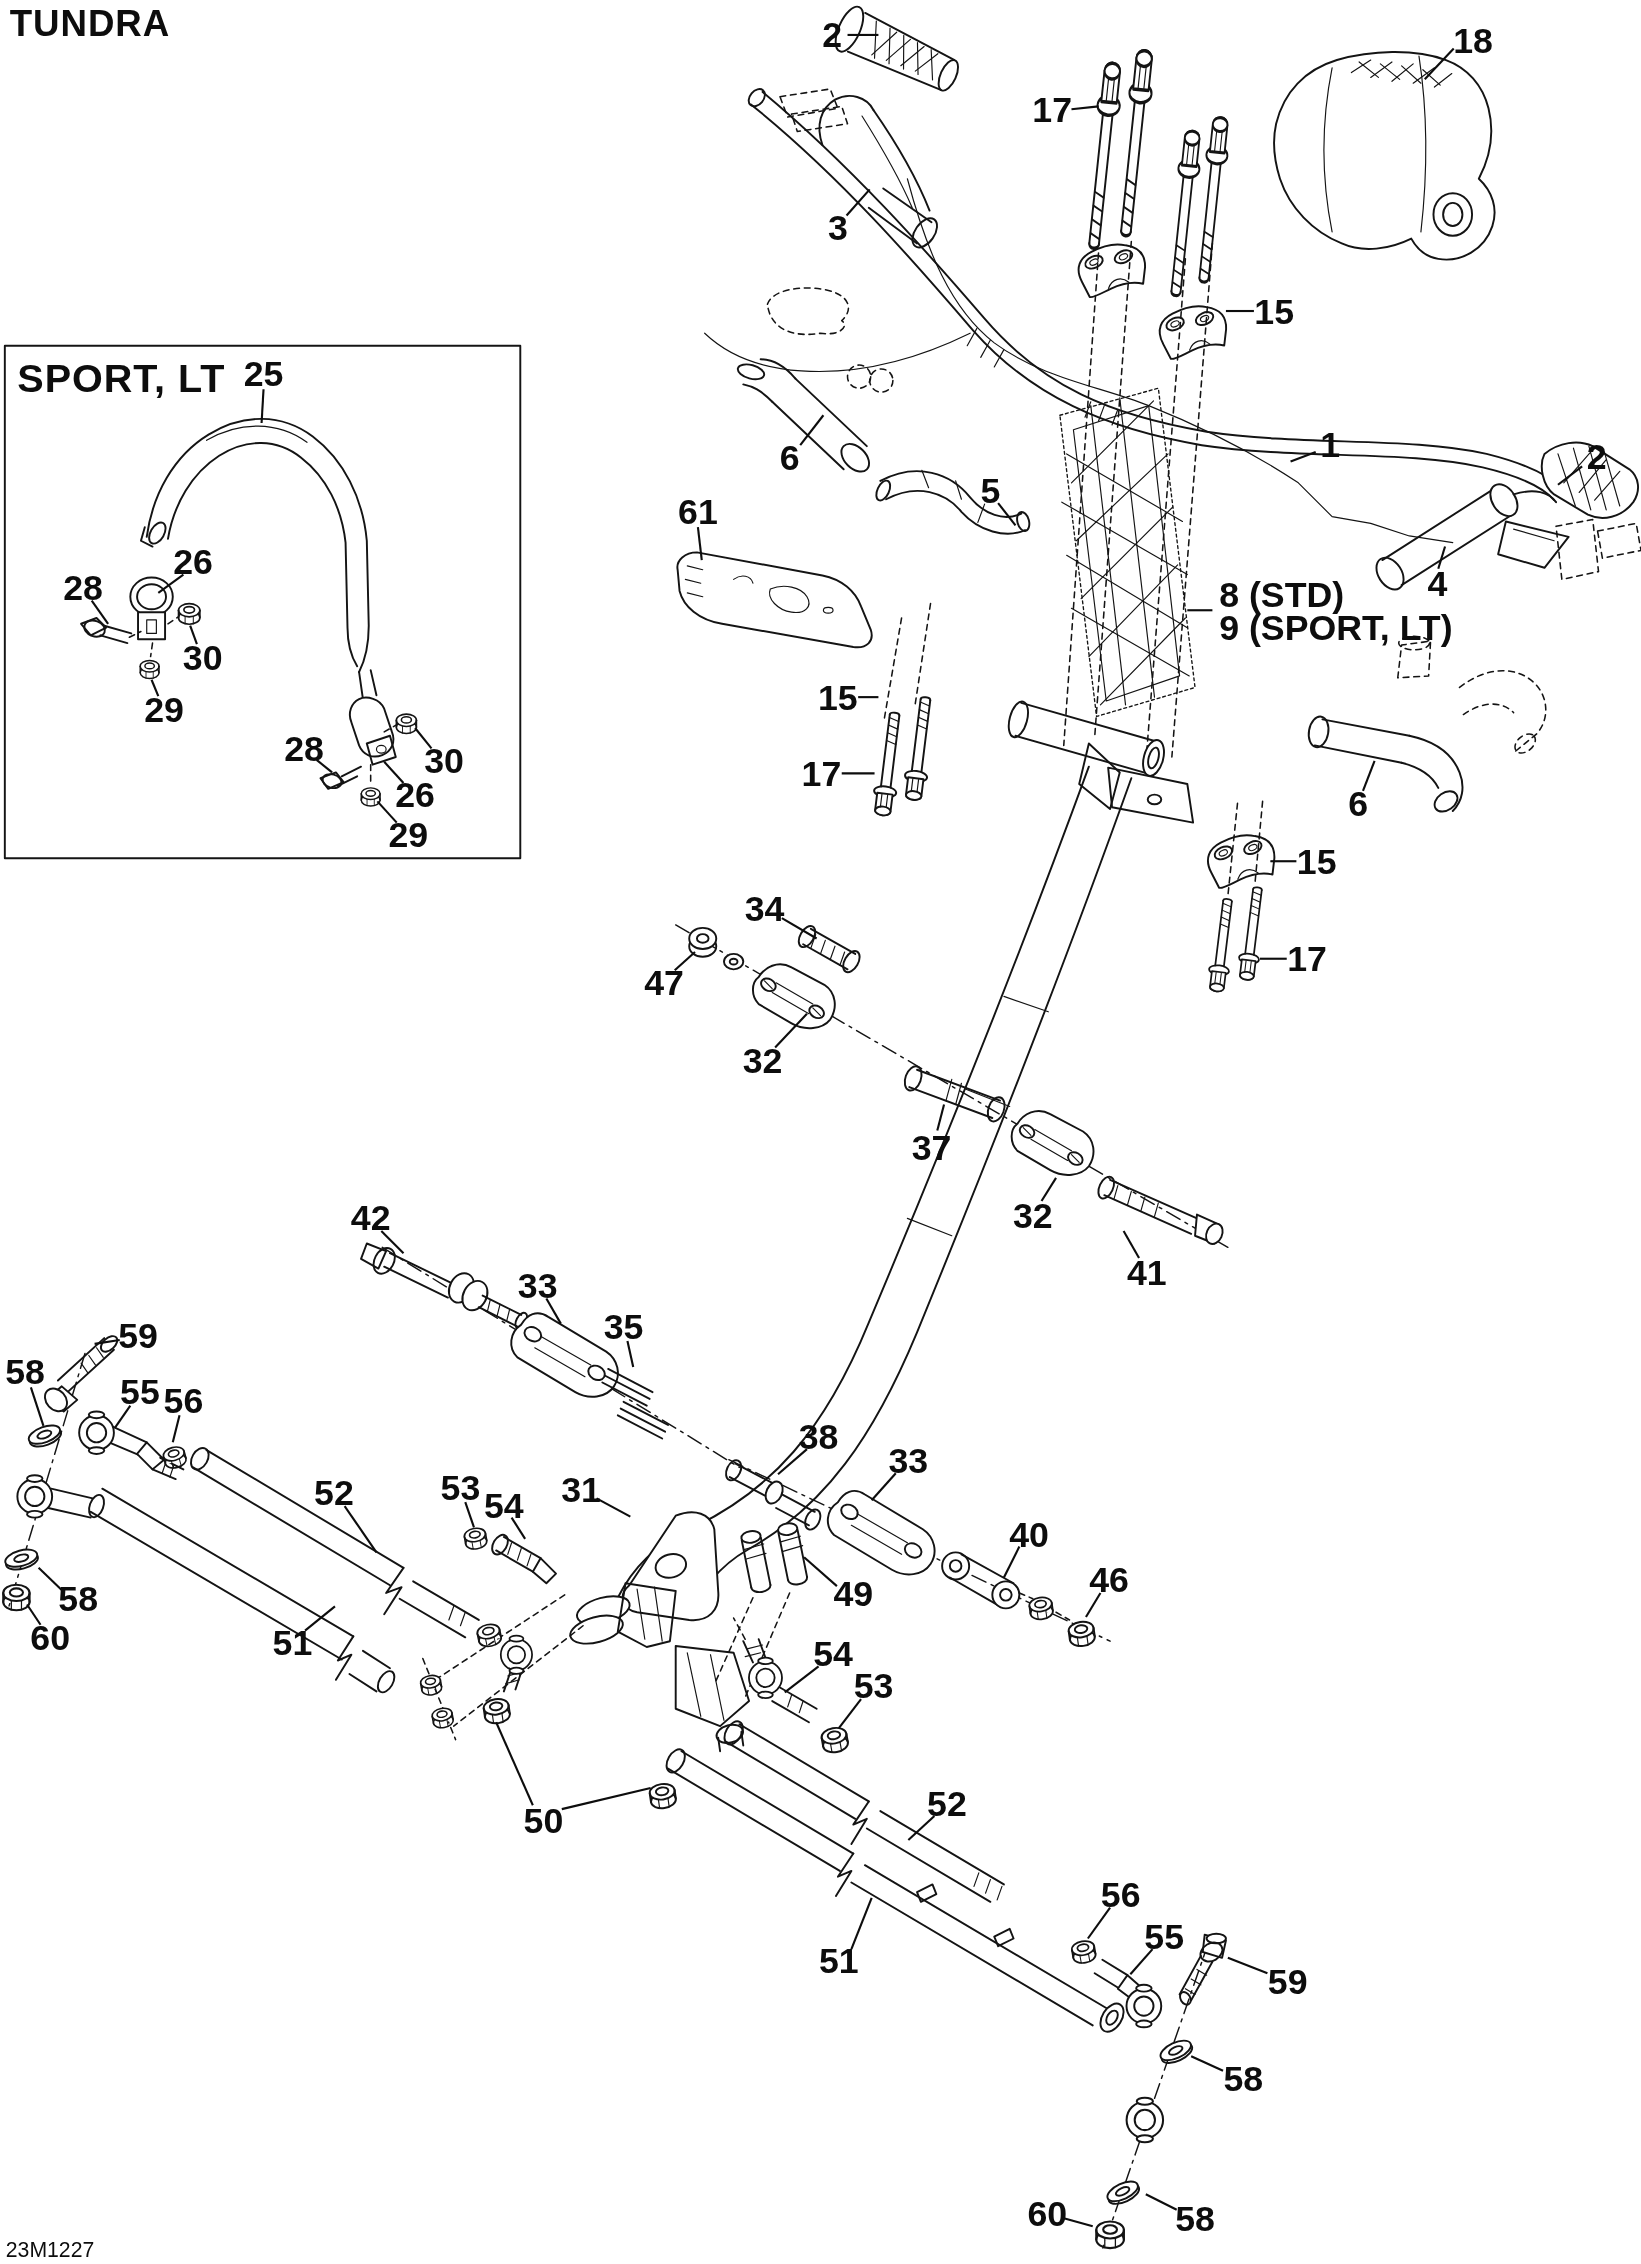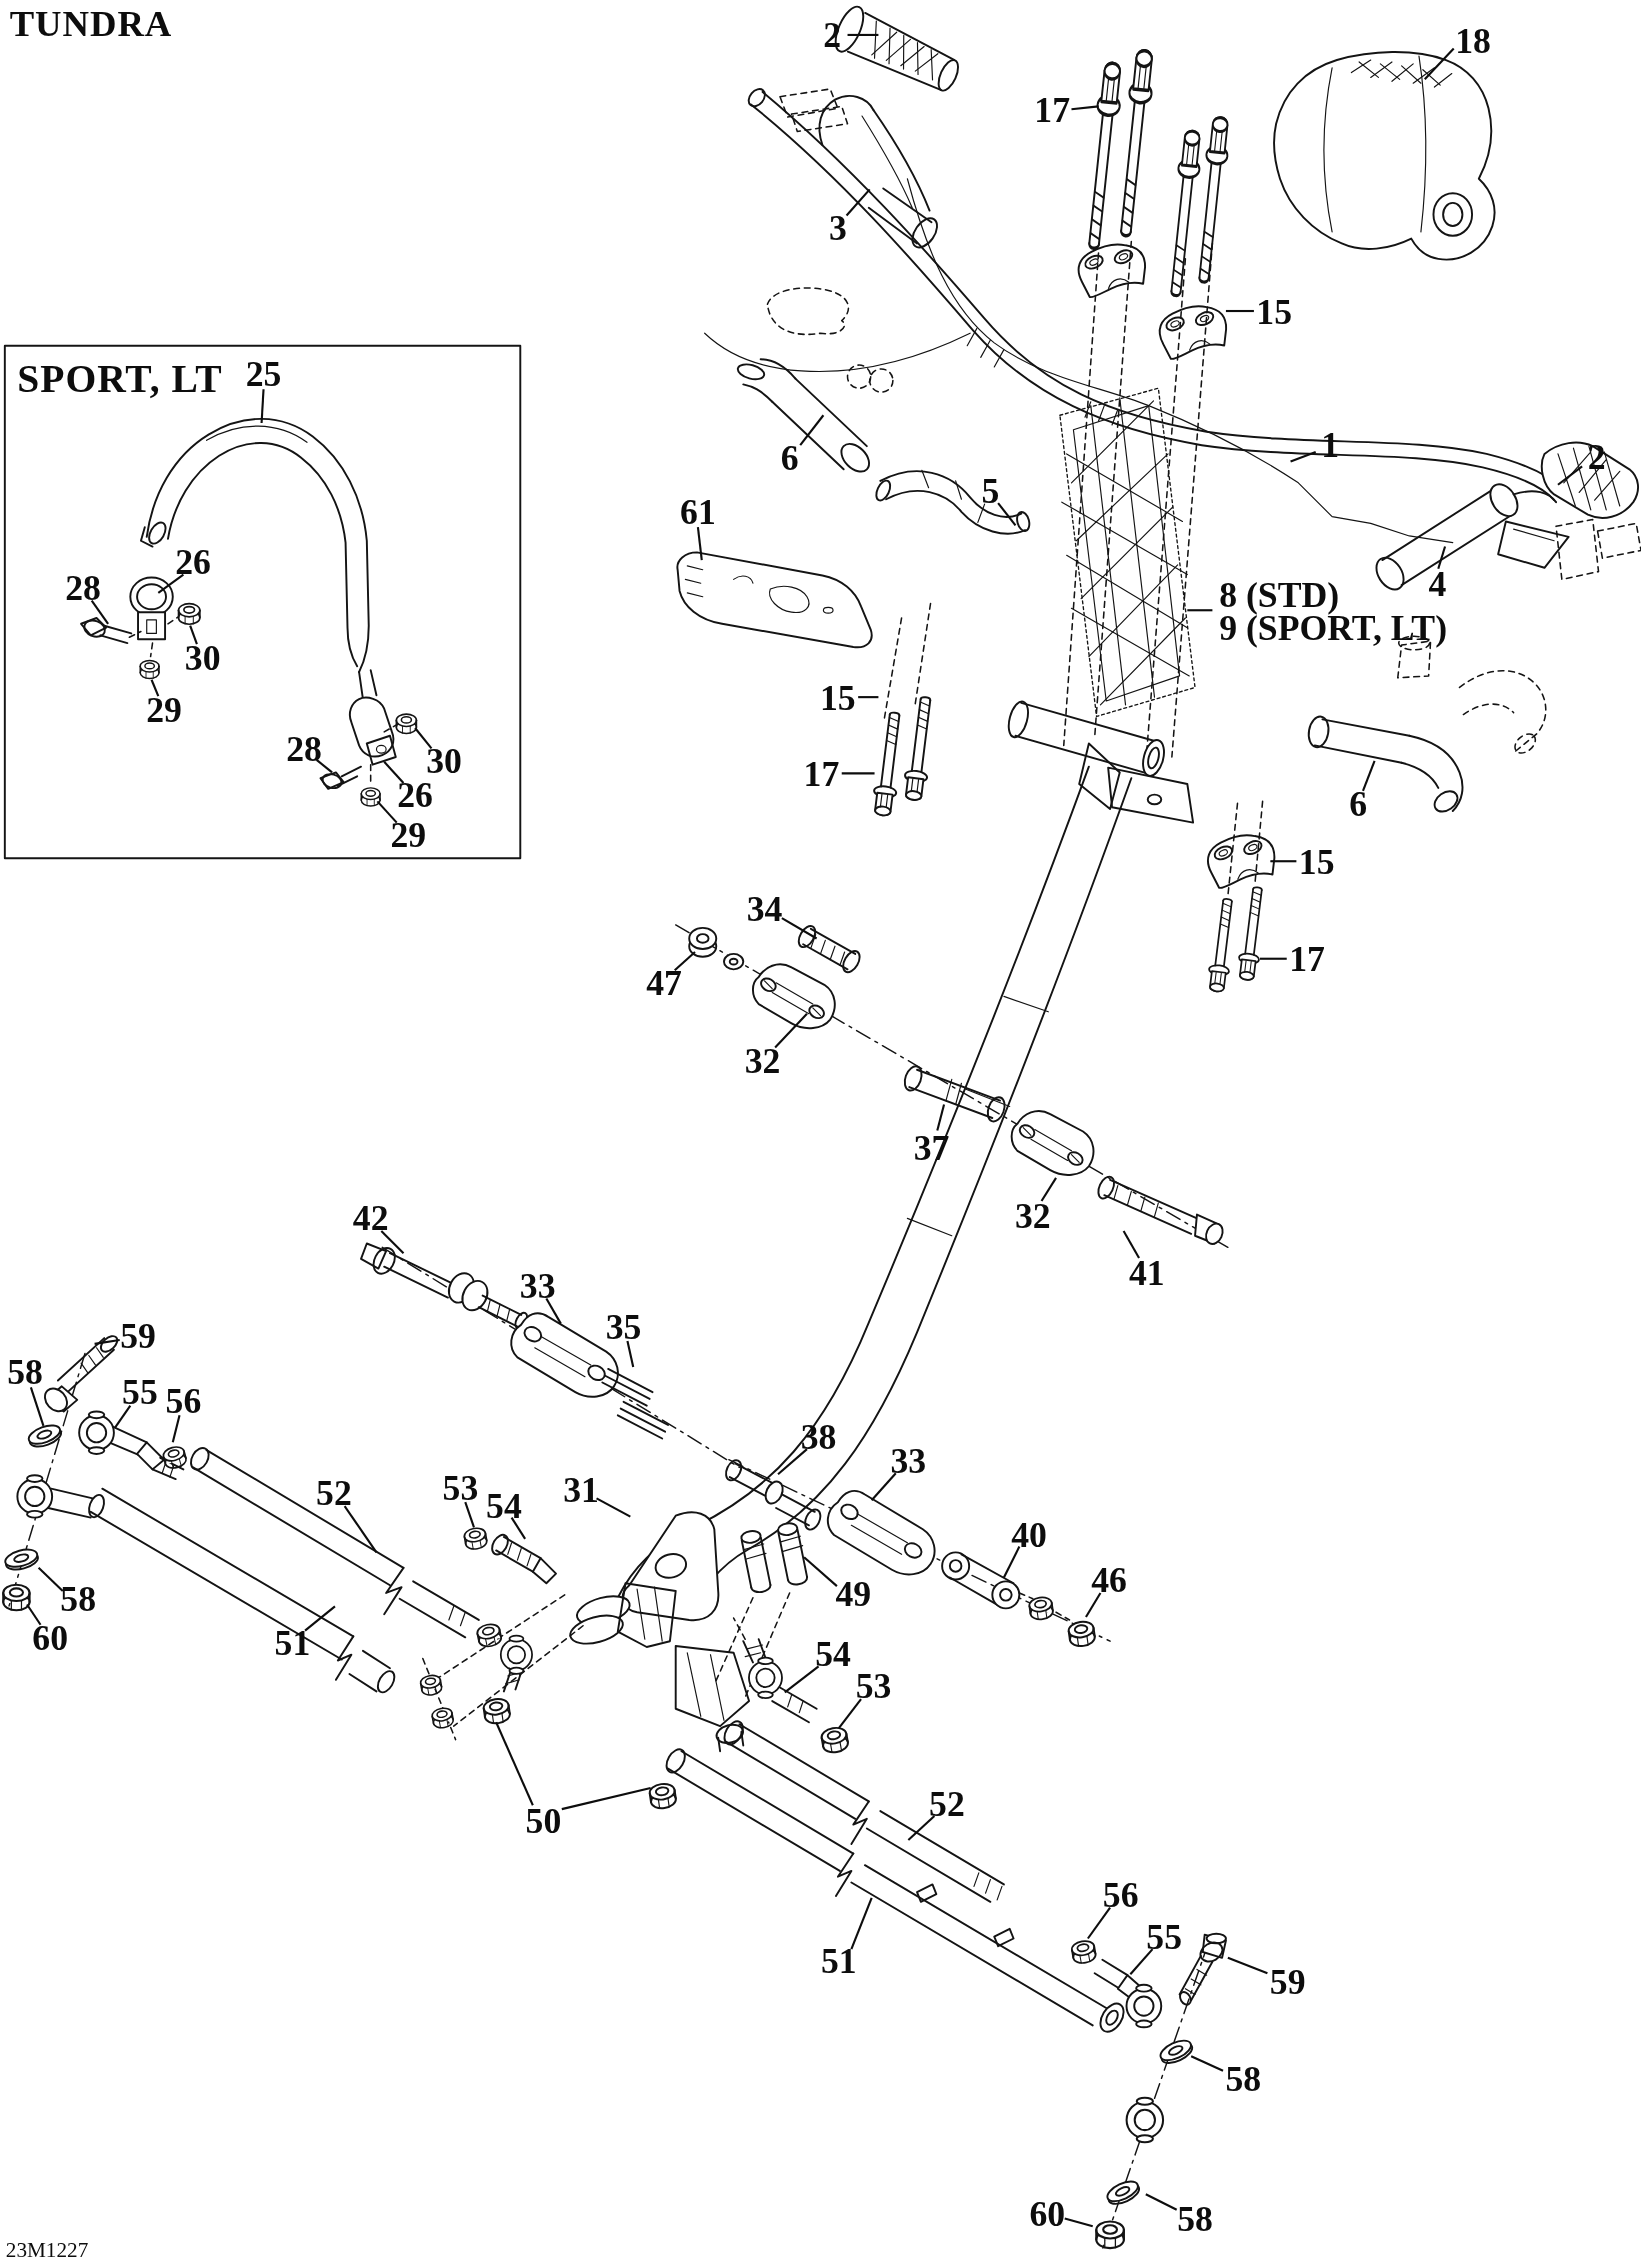--- a/index.html
+++ b/index.html
@@ -1,17 +1,17 @@
 <!DOCTYPE html>
 <html><head>
 <meta charset="utf-8">
 <style>
   html,body{margin:0;padding:0;background:#e8e8e8;}
   .page{position:relative;width:1641px;height:2264px;background:#ffffff;margin:0 auto;
-        font-family:Liberation Serif, serif;}
+        font-family:Liberation Sans, sans-serif;}
   svg{position:absolute;left:0;top:0;}
   .title{font-size:38px;font-weight:bold;fill:#0d0d0d;letter-spacing:1px;}
   .inset-label{font-size:41px;font-weight:bold;fill:#0d0d0d;letter-spacing:1px;}
   .doccode{font-size:22px;fill:#0d0d0d;}
   .callout{font-size:37px;font-weight:bold;fill:#0d0d0d;}
   .leader{stroke:#0d0d0d;stroke-width:2.2;}
   .ln{stroke:#141414;fill:none;stroke-width:2;stroke-linecap:round;stroke-linejoin:round;}
   .wh{fill:#ffffff;}
   .thin{stroke-width:1.2;}
   .dsh{stroke-dasharray:6 5;stroke-width:1.6;}

